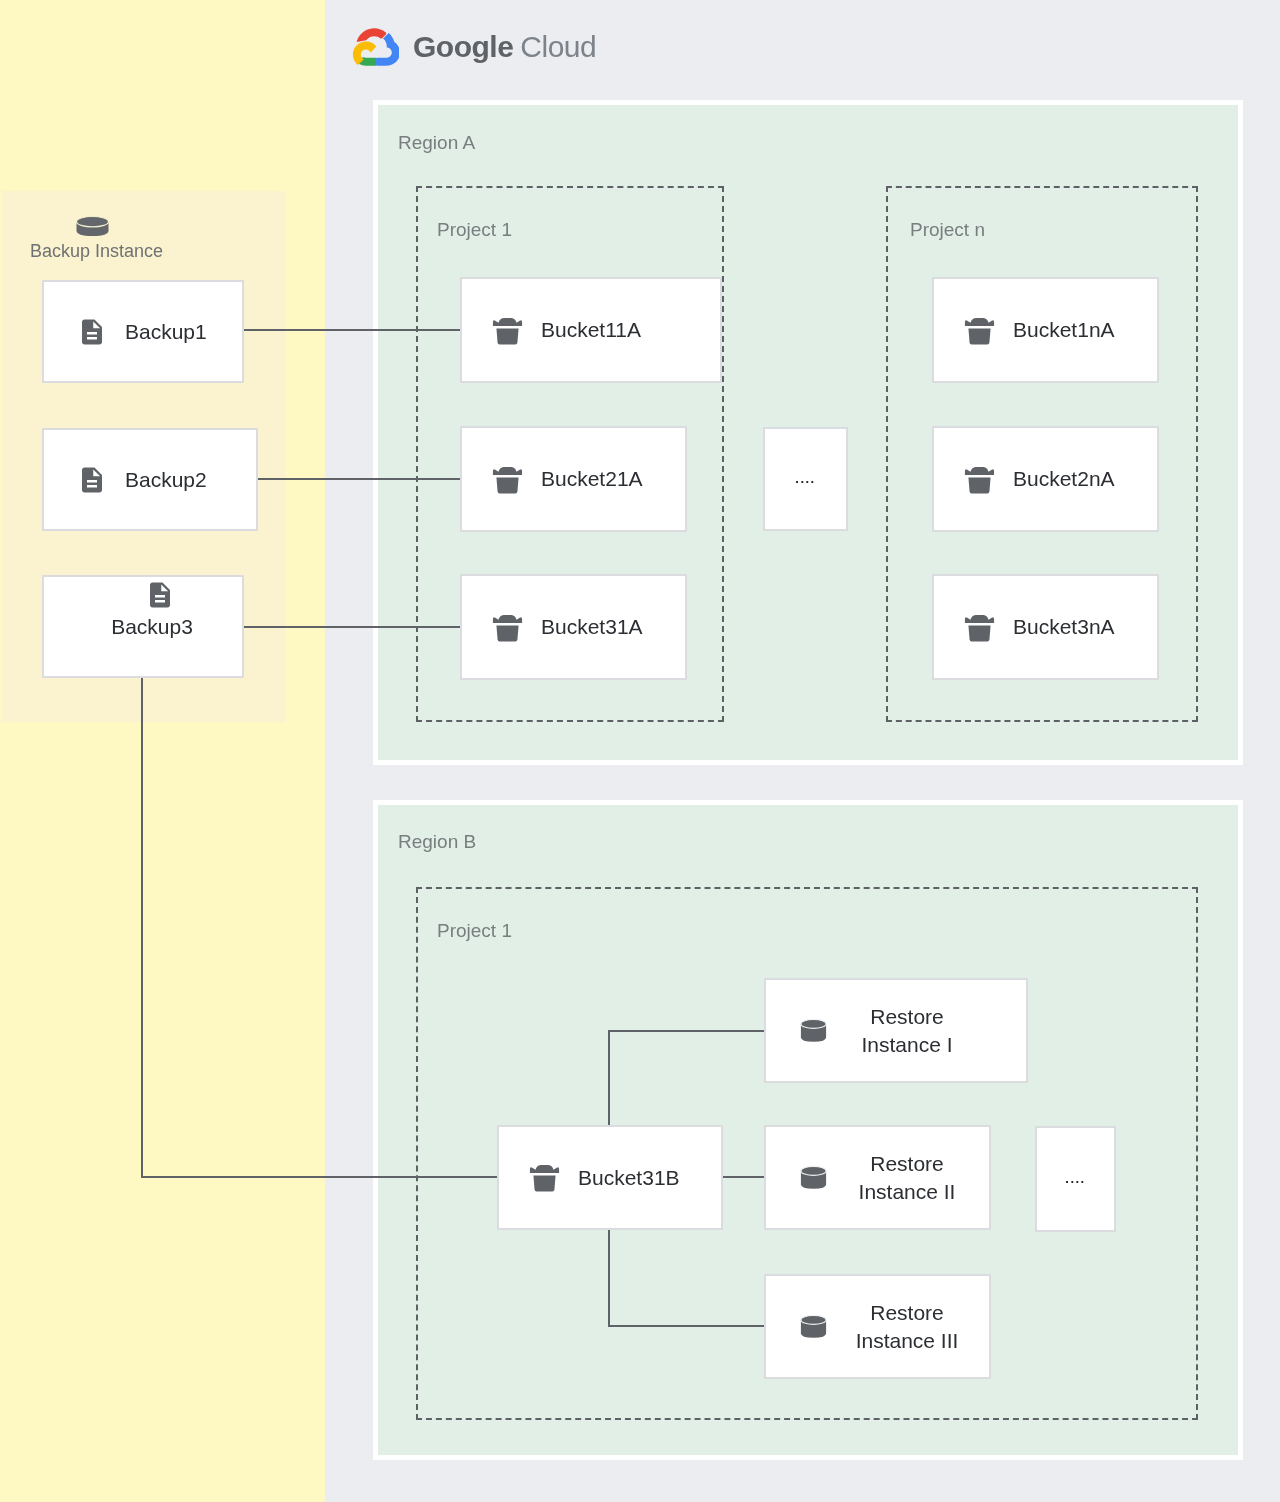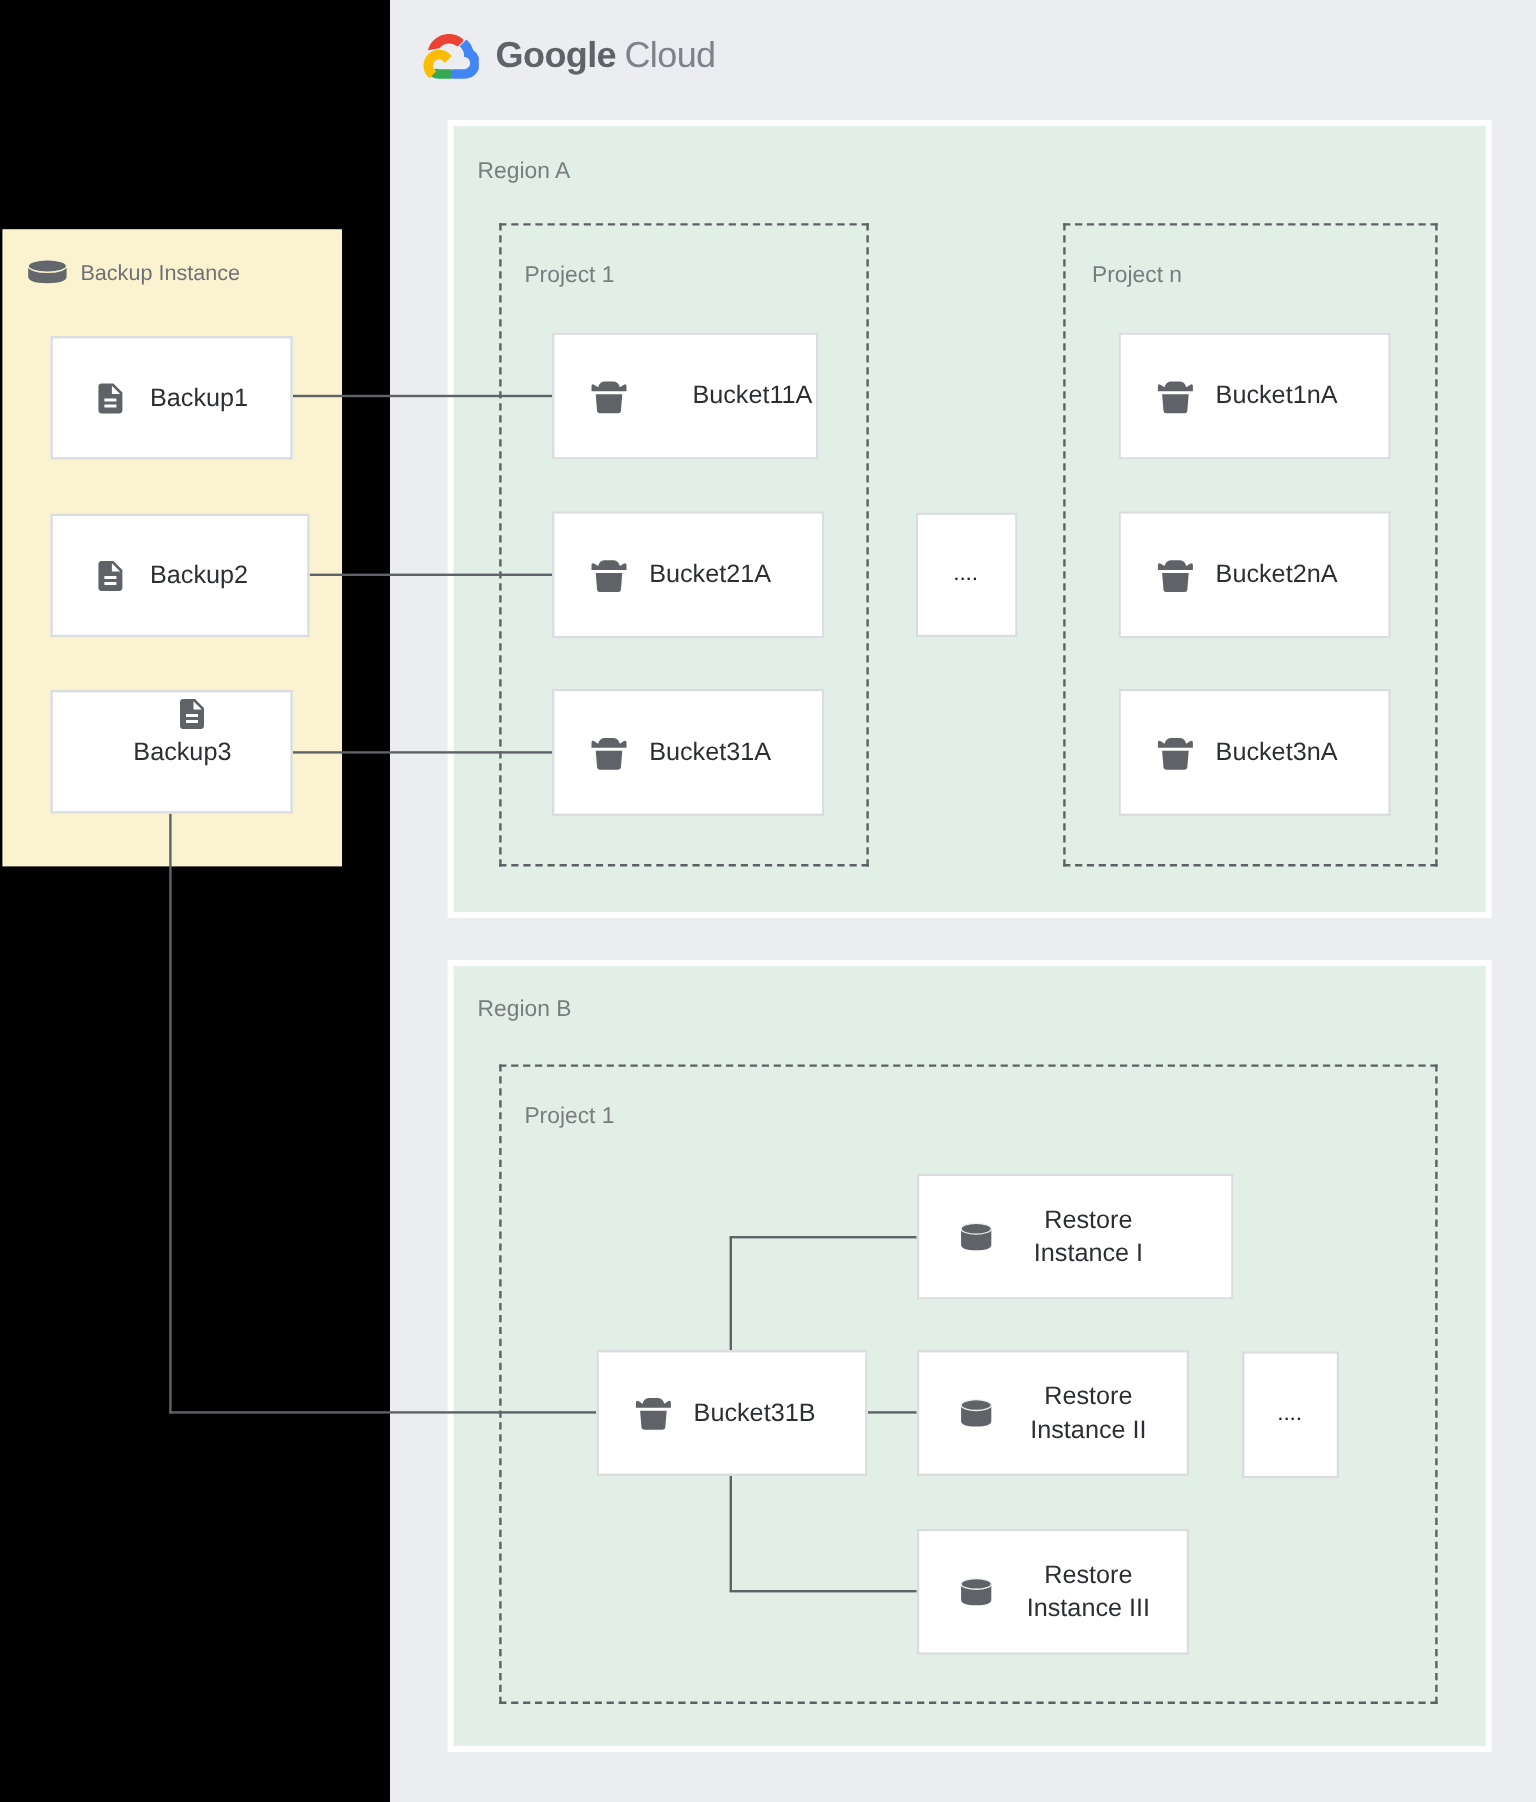--- a/index.html
+++ b/index.html
@@ -1,36 +1,36 @@
 <!DOCTYPE html>
 <html><head>
 <meta charset="utf-8">
 <style>
   html,body{margin:0;padding:0;background:#ffffff;}
   .canvas{
-    position:relative;width:1280px;height:1502px;background:#000000;
+    position:relative;width:1280px;height:1502px;background:#fef9c3;
     font-family:"Liberation Sans",sans-serif;overflow:hidden;
   }
   .abs{position:absolute;}
   .gray-panel{left:325px;top:0;width:955px;height:1502px;background:#ebedf0;}
   
   .logo{left:352px;top:28px;display:flex;align-items:center;}
   .logo svg{display:block;}
   .logo-text{margin-left:14px;font-size:30px;letter-spacing:-0.5px;line-height:38px;}
   .logo-google{color:#5f6368;font-weight:600;}
   .logo-cloud{color:#7d838a;font-weight:400;margin-left:7px;}
   
   .region{background:#e1efe6;border:5px solid #ffffff;box-sizing:border-box;}
   .region-a{left:373px;top:100px;width:870px;height:665px;}
   .region-b{left:373px;top:800px;width:870px;height:660px;}
   .muted-label{font-size:19px;color:#797d80;white-space:nowrap;text-align:center;}
   .project{border:2px dashed #5d6165;box-sizing:border-box;}
   
   .backup-panel{left:2px;top:191px;width:283px;height:531px;background:#fbf2cf;}
-  .backup-header{left:21px;top:214px;display:flex;align-items:center;}
+  .backup-header{left:21px;top:214px;display:flex;align-items:center;flex-direction:column;}
   .backup-header .muted-label{margin-left:9px;font-size:18px;color:#6f7275;}
   
   .node{
     background:#ffffff;border:2px solid #dadce0;box-sizing:border-box;
     display:flex;align-items:center;text-align:center;
   }
   .node .icon{flex:0 0 auto;display:block;}
   .node-label{font-size:21px;color:#2b2e32;line-height:28px;}
   .backup-node .icon{margin-left:33px;}
   .backup-node .node-label{margin-left:18px;}
@@ -109,21 +109,21 @@
     </svg>
     <span class="node-label">Backup2</span>
   </div>
   <div class="abs node backup-node" style="left:42px;top:575px;width:202px;height:103px;flex-direction:column;">
     <svg class="icon" width="30" height="36" viewBox="0 0 24 24">
       <path fill="#5f6368" fill-rule="evenodd" d="M14 2H6c-1.1 0-1.99.9-1.99 2L4 20c0 1.1.89 2 1.99 2H18c1.1 0 2-.9 2-2V8l-6-6zm2 16H8v-2h8v2zm0-4H8v-2h8v2zm-3-5V3.5L18.5 9H13z"></path>
     </svg>
     <span class="node-label">Backup3</span>
   </div>
 
-  <div class="abs node bucket-node" style="left:460px;top:277px;width:222px;height:106px;gap:36px;">
+  <div class="abs node bucket-node" style="left:460px;top:277px;width:262px;height:106px;">
     <svg class="icon" width="35" height="35" viewBox="0 0 36 36">
       <path fill="#5f6368" d="M3 13.4 L3 9.4 Q3 6.5 5.5 8 L8.7 10 Q9.7 5.7 14 5.1 L22 5.1 Q26.3 5.7 27.3 10 L30.5 8 Q33 6.5 33 9.4 L33 13.4 Z"></path>
       <path fill="#5f6368" d="M6.6 16 L29.4 16 L28.2 30.3 Q28 32.3 26 32.3 L10 32.3 Q8 32.3 7.8 30.3 Z"></path>
     </svg>
     <span class="node-label">Bucket11A</span>
   </div>
   <div class="abs node bucket-node" style="left:460px;top:426px;width:227px;height:106px;">
     <svg class="icon" width="35" height="35" viewBox="0 0 36 36">
       <path fill="#5f6368" d="M3 13.4 L3 9.4 Q3 6.5 5.5 8 L8.7 10 Q9.7 5.7 14 5.1 L22 5.1 Q26.3 5.7 27.3 10 L30.5 8 Q33 6.5 33 9.4 L33 13.4 Z"></path>
       <path fill="#5f6368" d="M6.6 16 L29.4 16 L28.2 30.3 Q28 32.3 26 32.3 L10 32.3 Q8 32.3 7.8 30.3 Z"></path>

